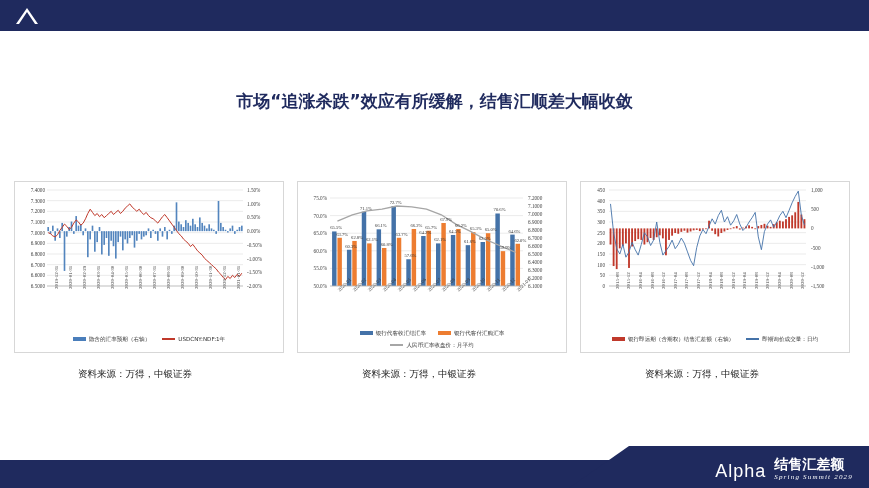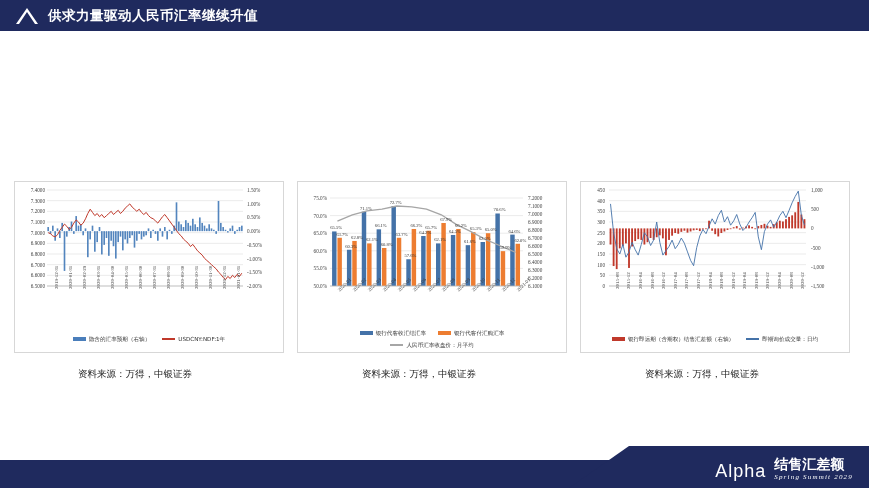--- a/index.html
+++ b/index.html
@@ -65,24 +65,24 @@
   .cnsummit .en{font-size:7px;letter-spacing:1.2px;display:block;line-height:10px;
                 font-family:"Liberation Serif",serif;font-style:italic;}
 </style>
 </head>
 <body>
 
 <div class="topbar">
   <svg class="logomark" viewBox="0 0 26 20">
     <path d="M13 2 L24 18 L21 18 L13 6 L5 18 L2 18 Z" fill="#ffffff"></path>
   </svg>
-  <div class="title">供求力量驱动人民币汇率继续升值</div>
 </div>
 
 <div class="heading">
+  <span class="l2">市场“追涨杀跌”效应有所缓解，结售汇顺差大幅收敛</span>
 </div>
 
 <div class="panels">
   <div class="panel" id="panel1">
       <div class="ylab" style="left:4px;top:5px;width:26px;">7.4000</div>
       <div class="ylab" style="left:4px;top:15.666666666666664px;width:26px;">7.3000</div>
       <div class="ylab" style="left:4px;top:26.333333333333332px;width:26px;">7.2000</div>
       <div class="ylab" style="left:4px;top:37px;width:26px;">7.1000</div>
       <div class="ylab" style="left:4px;top:47.666666666666664px;width:26px;">7.0000</div>
       <div class="ylab" style="left:4px;top:58.333333333333336px;width:26px;">6.9000</div>

